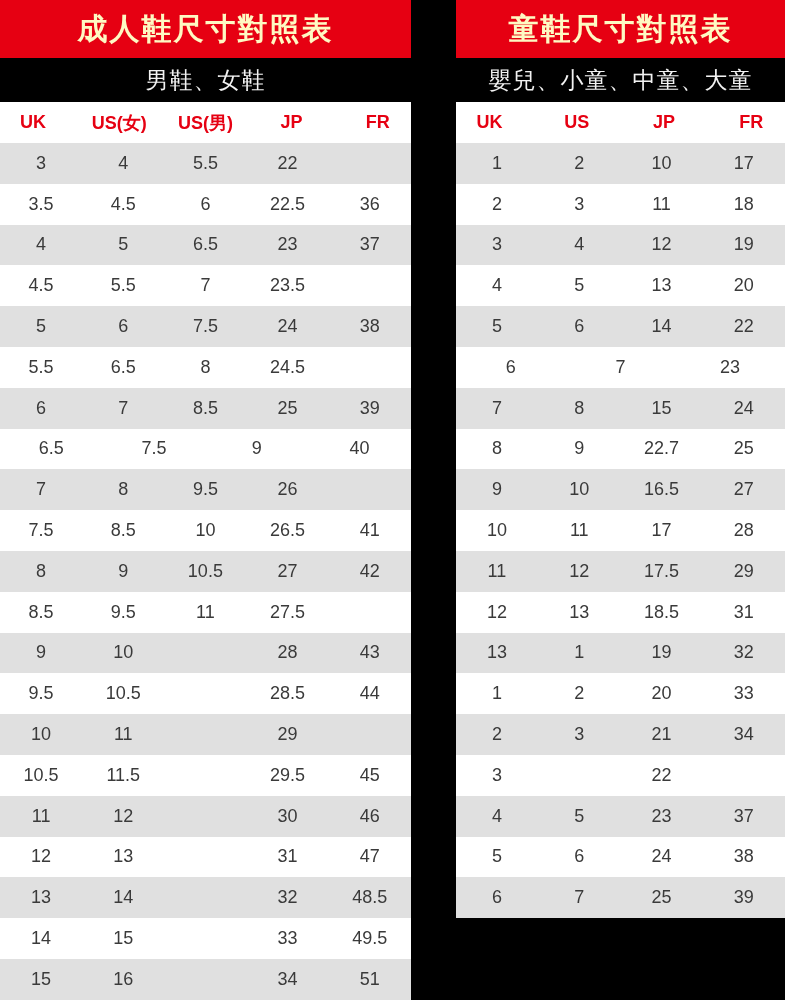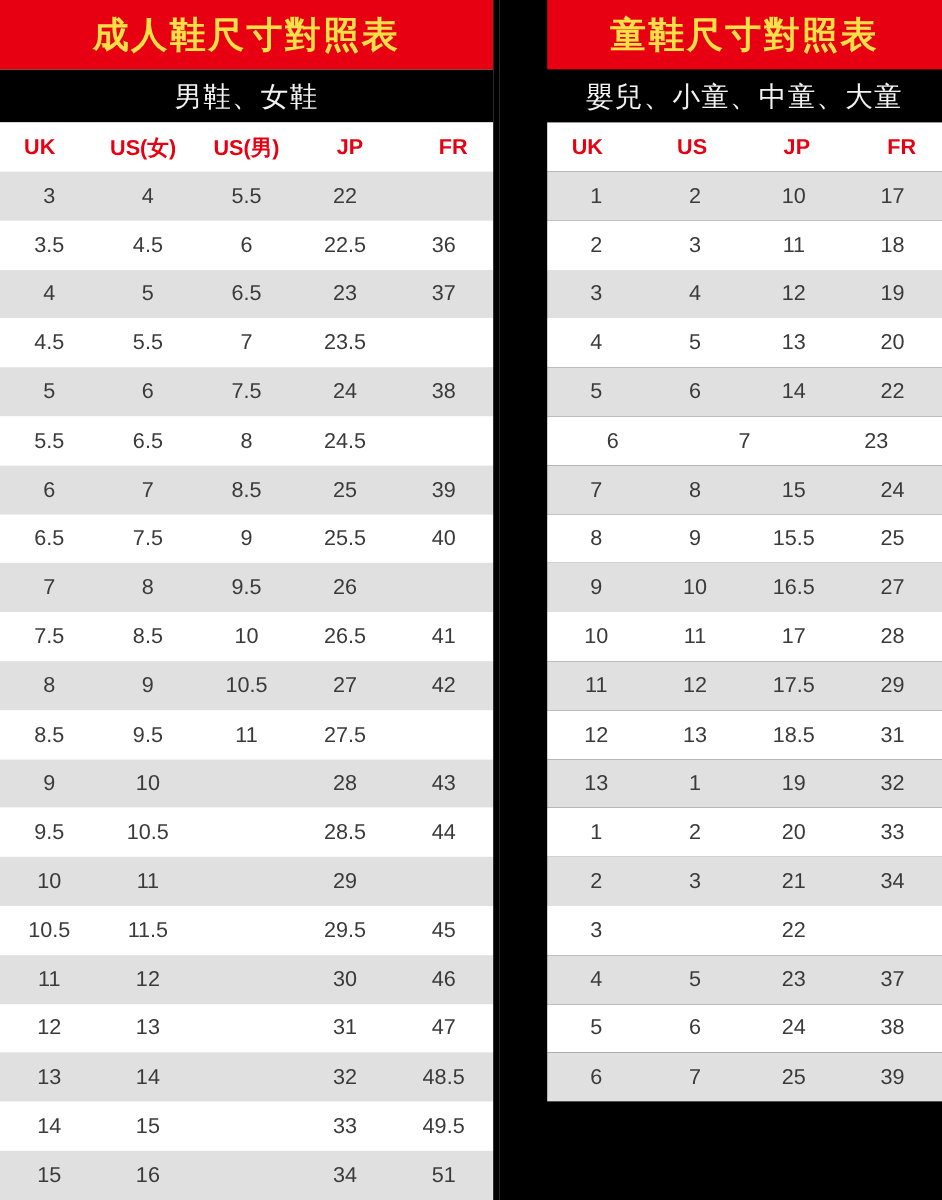--- a/index.html
+++ b/index.html
@@ -21,21 +21,21 @@
     height: 1000px;
   }
   .panel-left  { width: 433px; background: #ffffff; }
   .divider     { width: 5px; background: #000000; flex: none; }
   .panel-right { width: 347px; background: #000000; padding-left: 40px; }
 
   .title-bar {
     height: 58px;
     flex: none;
     background: #e60012;
-    color: #fde047;
+    color: #fef9c3;
     font-size: 30px;
     font-weight: bold;
     letter-spacing: 2px;
     display: flex;
     align-items: center;
     justify-content: center;
   }
   .sub-bar {
     height: 44px;
     flex: none;
@@ -150,21 +150,20 @@
           <span class="cell">6</span>
           <span class="cell">7</span>
           <span class="cell">8.5</span>
           <span class="cell">25</span>
           <span class="cell">39</span>
         </div>
         <div class="row">
           <span class="cell">6.5</span>
           <span class="cell">7.5</span>
           <span class="cell">9</span>
-          <span class="cell">25.5</span>
           <span class="cell">40</span>
         </div>
         <div class="row alt">
           <span class="cell">7</span>
           <span class="cell">8</span>
           <span class="cell">9.5</span>
           <span class="cell">26</span>
           <span class="cell"></span>
         </div>
         <div class="row">
@@ -303,21 +302,21 @@
         </div>
         <div class="row alt">
           <span class="cell">7</span>
           <span class="cell">8</span>
           <span class="cell">15</span>
           <span class="cell">24</span>
         </div>
         <div class="row">
           <span class="cell">8</span>
           <span class="cell">9</span>
-          <span class="cell">15.5</span>
+          <span class="cell">22.7</span>
           <span class="cell">25</span>
         </div>
         <div class="row alt">
           <span class="cell">9</span>
           <span class="cell">10</span>
           <span class="cell">16.5</span>
           <span class="cell">27</span>
         </div>
         <div class="row">
           <span class="cell">10</span>

